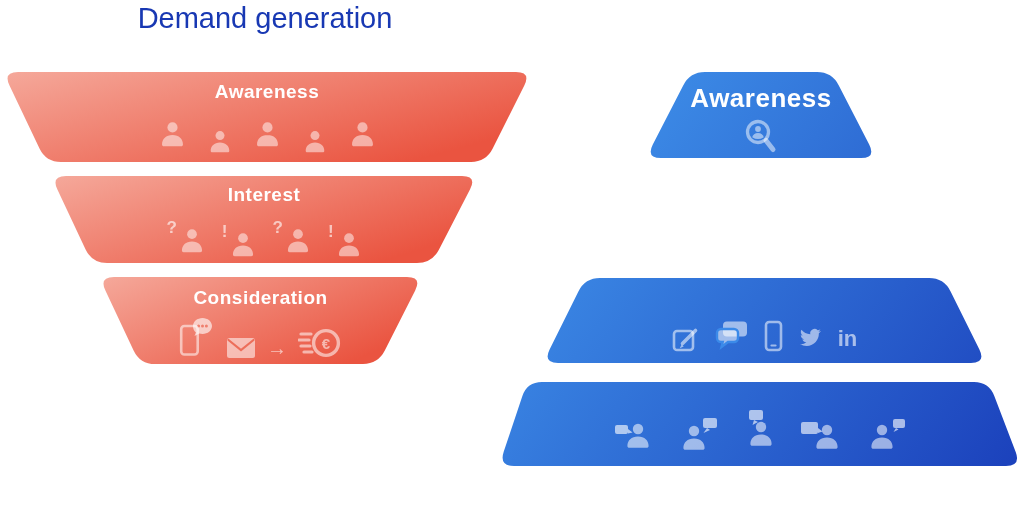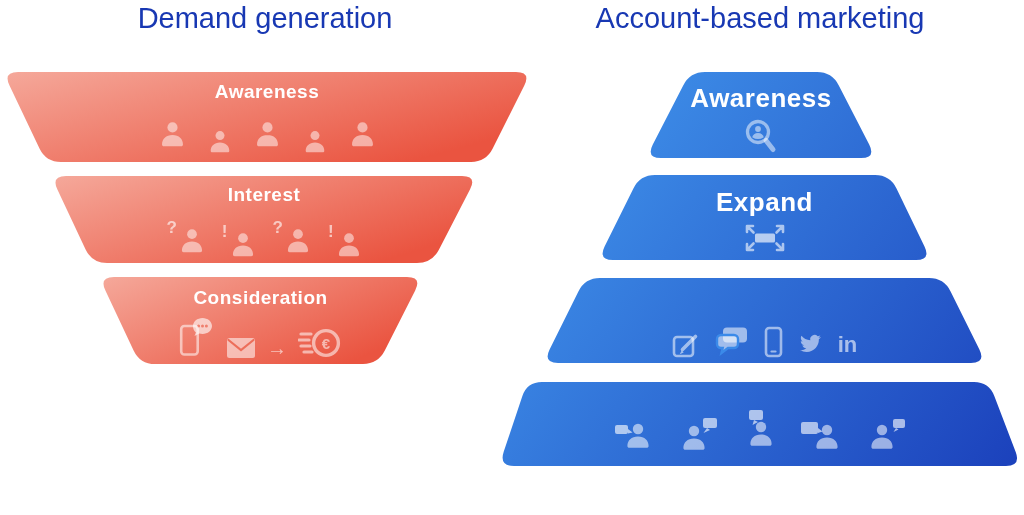--- a/index.html
+++ b/index.html
@@ -21,21 +21,20 @@
   .q-group{display:flex;align-items:flex-start;}
   .arrow-glyph{font-size:20px;line-height:1;color:rgba(255,255,255,.6);font-weight:700;}
   .li-glyph{font-size:22px;line-height:1;color:rgba(255,255,255,.6);font-weight:800;}
 </style>
 </head>
 <body>
 
 <div class="canvas" style="--title-color: #1838b3;">
 
   <div class="title" id="title-left">Demand generation</div>
-  <div class="title" id="title-right">Account-based marketing</div>
 
   <div class="band red" style="left:3px;top:72px;width:528px;height:90px">
       <svg viewBox="0 0 528 90" class="shape">
         <defs>
           <linearGradient id="bandgrad0" x1="0" y1="0" x2="1" y2="0.65">
             <stop offset="0" stop-color="#f5a89a"></stop>
             <stop offset="1" stop-color="#ea5440"></stop>
           </linearGradient>
         </defs>
         <path d="M6.5,13.5 Q0,0 15.0,0.0 L513.0,0.0 Q528,0 521.3,13.4 L489.7,76.6 Q483,90 468.0,90.0 L58.0,90.0 Q43,90 36.5,76.5 Z" fill="url(#bandgrad0)"></path>
@@ -157,55 +156,32 @@
     <div class="icon-row" style="top:45px">
       <svg width="38" height="40" viewBox="0 0 38 40">
         <circle cx="16" cy="15" r="10.5" fill="none" stroke="rgba(255,255,255,.5)" stroke-width="3.3"></circle>
         <circle cx="16" cy="12" r="2.9" fill="rgba(255,255,255,.5)"></circle>
         <path d="M16 16c-3.1 0-5.2 1.8-5.8 4.2a10.5 10.5 0 0 0 11.6 0C21.2 17.8 19.1 16 16 16z" fill="rgba(255,255,255,.5)"></path>
         <line x1="24" y1="23.5" x2="31" y2="32.5" stroke="rgba(255,255,255,.5)" stroke-width="5" stroke-linecap="round"></line>
       </svg>
     </div>
   </div>
 
-  <div class="band blue" style="left:598px;top:175px;width:333px;height:85px">
-      <svg viewBox="0 0 333 85" class="shape">
-        <defs>
-          <linearGradient id="bandgrad5" gradientUnits="userSpaceOnUse" x1="-128" y1="-125" x2="442" y2="295">
-            <stop offset="0" stop-color="#47a3f4"></stop>
-            <stop offset="1" stop-color="#1a3eba"></stop>
-          </linearGradient>
-        </defs>
-        <path d="M35.4,13.4 Q42,0 57.0,0.0 L277.0,0.0 Q292,0 298.5,13.5 L326.5,71.5 Q333,85 318.0,85.0 L15.0,85.0 Q0,85 6.6,71.6 Z" fill="url(#bandgrad5)"></path>
-      </svg>
-    <div class="band-label" style="top:14px">Expand</div>
-    <div class="icon-row" style="top:45px">
-      <svg width="48" height="36" viewBox="0 0 48 36">
-        <rect x="14" y="13.5" width="20" height="9" rx="1.5" fill="rgba(255,255,255,.65)"></rect>
-        <g fill="none" stroke="rgba(255,255,255,.6)" stroke-width="2.6" stroke-linecap="round" stroke-linejoin="round">
-          <path d="M6 12 V6 H12 M6.6 6.6 L12.5 12.5"></path>
-          <path d="M36 6 H42 V12 M41.4 6.6 L35.5 12.5"></path>
-          <path d="M6 24 V30 H12 M6.6 29.4 L12.5 23.5"></path>
-          <path d="M36 30 H42 V24 M41.4 29.4 L35.5 23.5"></path>
-        </g>
-      </svg>
-    </div>
-  </div>
 
   <div class="band blue" style="left:543px;top:278px;width:443px;height:85px">
       <svg viewBox="0 0 443 85" class="shape">
         <defs>
           <linearGradient id="bandgrad6" gradientUnits="userSpaceOnUse" x1="-73" y1="-228" x2="497" y2="192">
             <stop offset="0" stop-color="#47a3f4"></stop>
             <stop offset="1" stop-color="#1a3eba"></stop>
           </linearGradient>
         </defs>
         <path d="M35.4,13.4 Q42,0 57.0,0.0 L386.0,0.0 Q401,0 407.6,13.4 L436.4,71.6 Q443,85 428.0,85.0 L15.0,85.0 Q0,85 6.6,71.6 Z" fill="url(#bandgrad6)"></path>
       </svg>
-    <div class="icon-row" style="top:46px;gap:15px">
+    <div class="icon-row" style="top:40px;gap:15px">
       <svg width="28" height="28" viewBox="0 0 28 28" style="transform:translateY(6px)">
         <rect x="2" y="7" width="19" height="19" rx="3" fill="none" stroke="rgba(255,255,255,.55)" stroke-width="2.6"></rect>
         <path d="M10.5 19.5 L23.5 6.5" stroke="rgba(255,255,255,.55)" stroke-width="3.6" stroke-linecap="round"></path>
         <path d="M9.6 20.5 l-1.8 3.8 3.9-1.7z" fill="rgba(255,255,255,.55)"></path>
       </svg>
       <svg width="34" height="30" viewBox="0 0 34 30" style="transform:translateY(2px)">
         <rect x="8" y="1.5" width="24" height="15" rx="4" fill="rgba(255,255,255,.55)"></rect>
         <path d="M6 9h13a4 4 0 0 1 4 4v5a4 4 0 0 1-4 4h-6l-6.5 5 1.2-5H6a4 4 0 0 1-4-4v-5a4 4 0 0 1 4-4z" fill="rgba(255,255,255,.55)" stroke="#3b8ae9" stroke-width="2.4"></path>
       </svg>
       <svg width="19" height="32" viewBox="0 0 19 32" style="transform:translateY(2px)">

